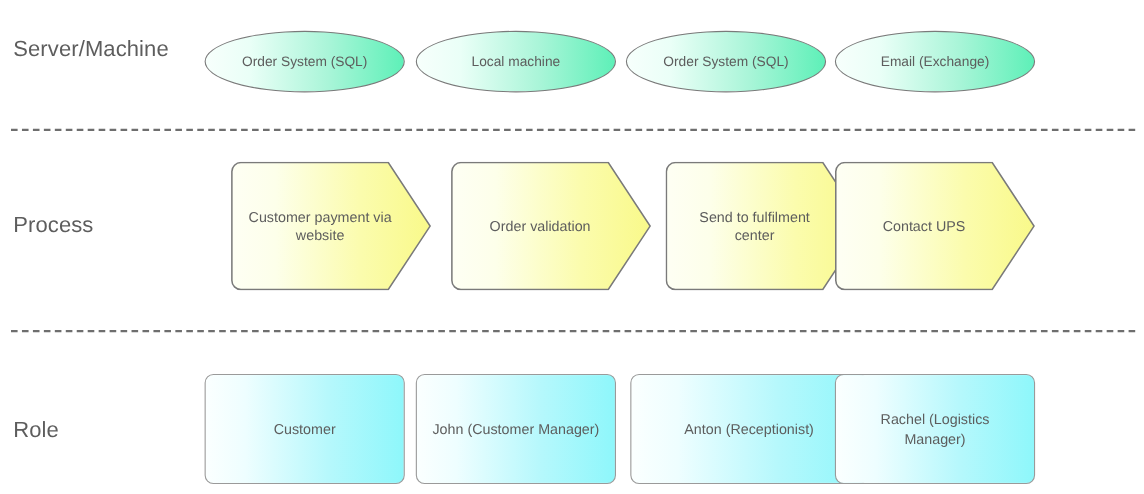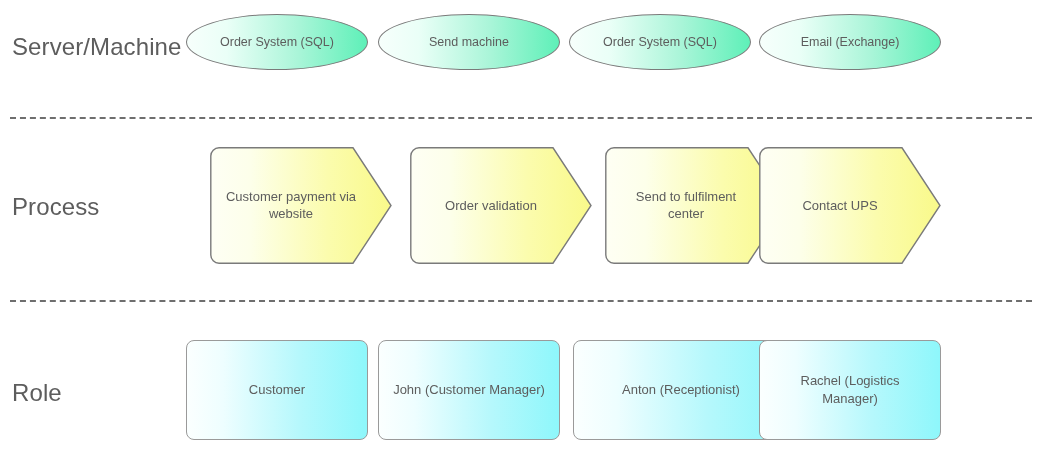--- a/index.html
+++ b/index.html
@@ -17,21 +17,21 @@
     position: relative;
     width: 1040px;
     height: 449px;
     background: #ffffff;
   }
 
   
   .row-label {
     position: absolute;
     left: 12px;
-    font-size: 24px;
+    font-size: 20px;
     font-weight: 400;
     color: #5d5d5d;
     letter-spacing: 0.1px;
     white-space: nowrap;
     line-height: 1;
   }
   .row-label.lane-server  { top: 35px; }
   .row-label.lane-process { top: 195px; }
   .row-label.lane-role    { top: 381px; }
 
@@ -61,21 +61,21 @@
     font-size: 13px;
     color: #5d5d5d;
     line-height: 1.35;
     padding: 0 14px;
     box-sizing: border-box;
     pointer-events: none;
   }
 
   
   .node-ellipse {
-    top: 14px;
+    top: 28px;
     height: 56px;
     border: 1px solid #7a7a7a;
     border-radius: 50% / 50%;
     background: linear-gradient(to right, #f7fffc 0%, #eafff7 22%, #a9f5d8 62%, #5ef0b8 100%);
     text-decoration: underline;
   }
   .node-ellipse .node-text { font-size: 12.5px; }
 
   
   .node-chevron {
@@ -113,21 +113,21 @@
   <div class="row-label lane-process">Process</div>
   <div class="row-label lane-role">Role</div>
 
   <div class="lane-divider divider-1"></div>
   <div class="lane-divider divider-2"></div>
 
   <div class="node node-ellipse" style="left:186px; width:182px;">
     <div class="node-text">Order System (SQL)</div>
   </div>
   <div class="node node-ellipse" style="left:378px; width:182px;">
-    <div class="node-text">Send machine</div>
+    <div class="node-text">Local machine</div>
   </div>
   <div class="node node-ellipse" style="left:569px; width:182px;">
     <div class="node-text">Order System (SQL)</div>
   </div>
   <div class="node node-ellipse" style="left:759px; width:182px;">
     <div class="node-text">Email (Exchange)</div>
   </div>
 
   <div class="node node-chevron" style="left:186px; width:182px;margin-left:24px;">
     <svg viewBox="0 0 182 117" preserveAspectRatio="none">

